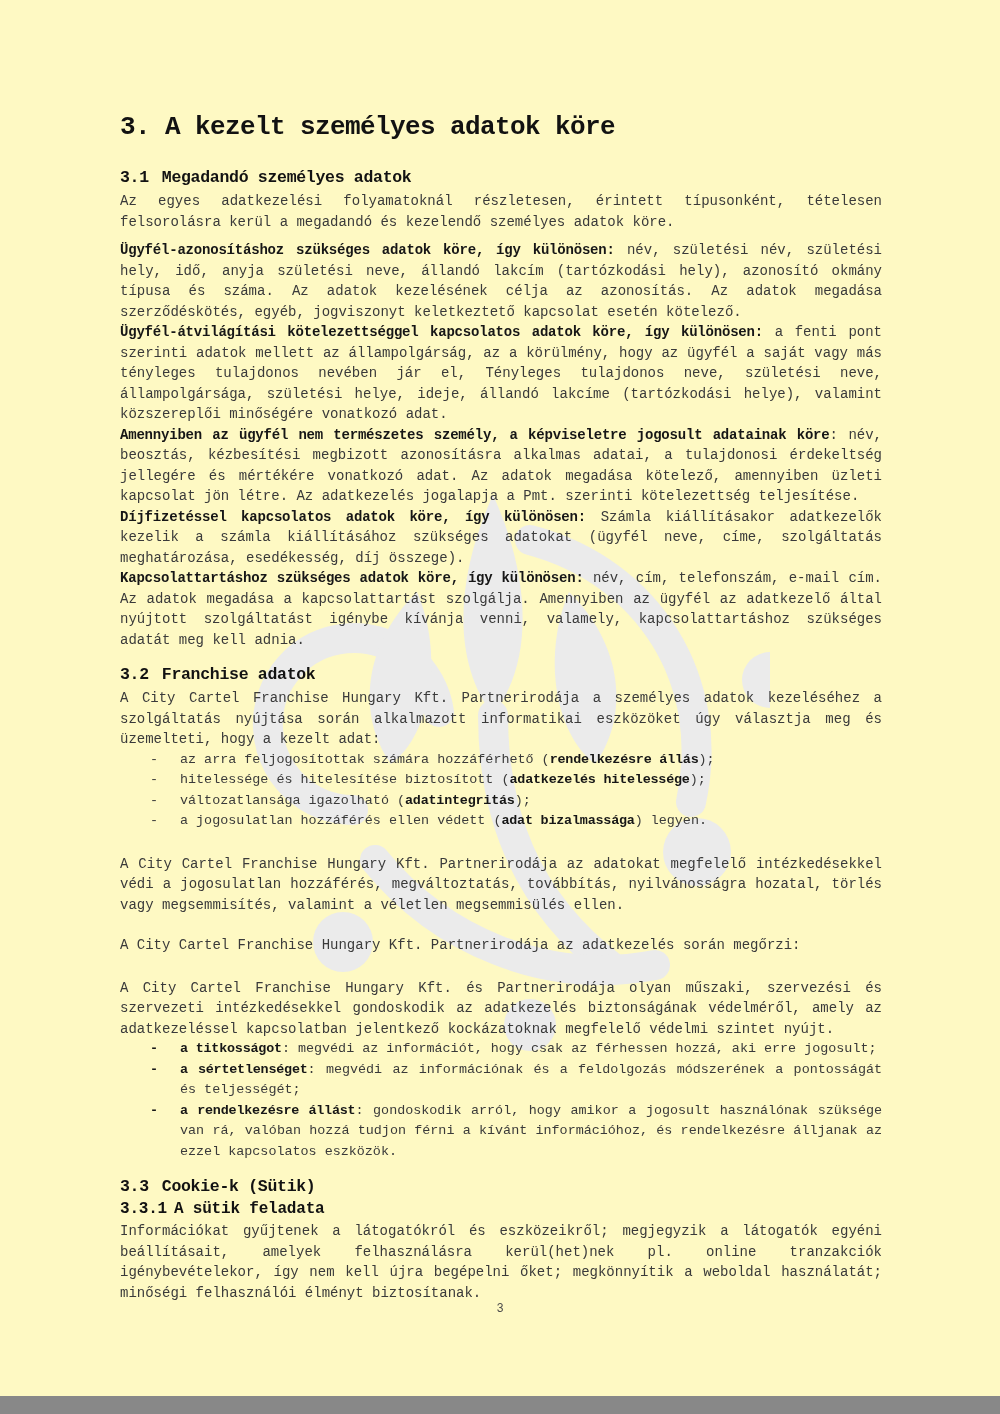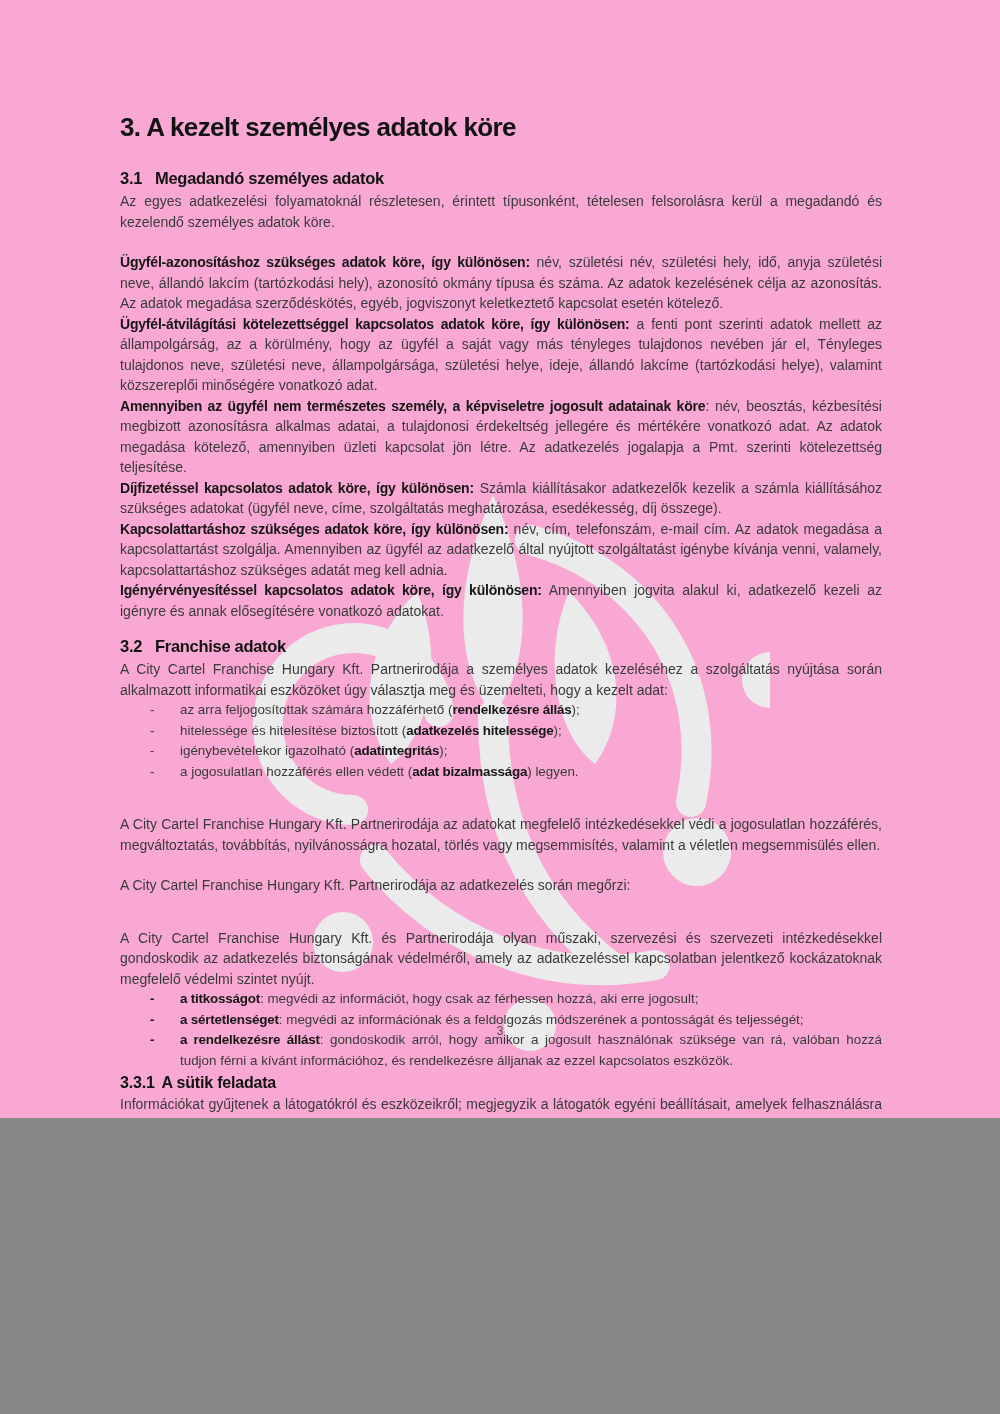--- a/index.html
+++ b/index.html
@@ -1,22 +1,22 @@
 <!DOCTYPE html>
 <html><head>
 <meta charset="utf-8">
 <style>
   html,body{margin:0;padding:0;background:#888;}
   .page{
     position:relative;
-    width:1000px;height:1118px;
+    width:1000px;height:1396px;
     margin:0 auto;
-    background:#f9a8d4;
+    background:#fef9c3;
     overflow:hidden;
-    font-family:Liberation Sans, sans-serif;
+    font-family:Liberation Mono, monospace;
   }
   .watermark{
     position:absolute;
     left:225px;top:380px;
     width:545px;height:690px;
     pointer-events:none;
   }
   .content{
     position:absolute;
     left:120px;top:112px;
@@ -45,23 +45,23 @@
   h3 .hnum{margin-right:7px;}
   .body{
     margin:0;
     font-size:14px;line-height:20.5px;
     text-align:justify;
     color:#3a3a3a;
   }
   .body strong, .bullet strong{
     font-weight:700;color:#161616;letter-spacing:-0.2px;
   }
-  .items{margin-top:20px;}
+  .items{margin-top:8px;}
   .sect{margin-top:15px;}
-  .gap-lg{margin-top:32px;}
+  .gap-lg{margin-top:22px;}
   .gap-md{margin-top:20px;}
   .bullets{margin:0;}
   .bullet{
     display:flex;
     padding-left:30px;
     font-size:13.4px;line-height:20.5px;color:#3a3a3a;
   }
   .bullet .dash{flex:0 0 30px;}
   .bullet .btxt{flex:1;text-align:justify;}
   .bullets.bold-dash .dash{font-weight:700;color:#161616;}
@@ -103,40 +103,39 @@
       <span class="hnum">3.1</span><span>Megadandó személyes adatok</span>
     </h2>
     <p class="body">Az egyes adatkezelési folyamatoknál részletesen, érintett típusonként, tételesen felsorolásra kerül a megadandó és kezelendő személyes adatok köre.</p>
 
     <div class="items">
       <p class="body"><strong>Ügyfél-azonosításhoz szükséges adatok köre, így különösen:</strong><span> név, születési név, születési hely, idő, anyja születési neve, állandó lakcím (tartózkodási hely), azonosító okmány típusa és száma. Az adatok kezelésének célja az azonosítás. Az adatok megadása szerződéskötés, egyéb, jogviszonyt keletkeztető kapcsolat esetén kötelező.</span></p>
       <p class="body"><strong>Ügyfél-átvilágítási kötelezettséggel kapcsolatos adatok köre, így különösen:</strong><span> a fenti pont szerinti adatok mellett az állampolgárság, az a körülmény, hogy az ügyfél a saját vagy más tényleges tulajdonos nevében jár el, Tényleges tulajdonos neve, születési neve, állampolgársága, születési helye, ideje, állandó lakcíme (tartózkodási helye), valamint közszereplői minőségére vonatkozó adat.</span></p>
       <p class="body"><strong>Amennyiben az ügyfél nem természetes személy, a képviseletre jogosult adatainak köre</strong><span>:  név, beosztás, kézbesítési megbizott azonosításra alkalmas adatai, a tulajdonosi érdekeltség jellegére és mértékére vonatkozó adat. Az adatok megadása kötelező, amennyiben üzleti kapcsolat jön létre. Az adatkezelés jogalapja a Pmt. szerinti kötelezettség teljesítése.</span></p>
       <p class="body"><strong>Díjfizetéssel kapcsolatos adatok köre, így különösen:</strong><span> Számla kiállításakor adatkezelők kezelik a számla kiállításához szükséges adatokat (ügyfél neve, címe, szolgáltatás meghatározása, esedékesség, díj összege).</span></p>
       <p class="body"><strong>Kapcsolattartáshoz szükséges adatok köre, így különösen:</strong><span> név, cím, telefonszám, e-mail cím. Az adatok megadása a kapcsolattartást szolgálja. Amennyiben az ügyfél az adatkezelő által nyújtott szolgáltatást igénybe kívánja venni, valamely, kapcsolattartáshoz szükséges adatát meg kell adnia.</span></p>
-      <p class="body"><strong>Igényérvényesítéssel kapcsolatos adatok köre, így különösen:</strong><span> Amennyiben jogvita alakul ki, adatkezelő kezeli az igényre és annak elősegítésére vonatkozó adatokat.</span></p>
     </div>
 
     <h2 class="sect">
       <span class="hnum">3.2</span><span>Franchise adatok</span>
     </h2>
     <p class="body">A City Cartel Franchise Hungary Kft. Partnerirodája a személyes adatok kezeléséhez a szolgáltatás nyújtása során alkalmazott informatikai eszközöket úgy választja meg és üzemelteti, hogy a kezelt adat:</p>
 
     <div class="bullets">
       <div class="bullet">
         <span class="dash">-</span>
         <div class="btxt"><span>az arra feljogosítottak számára hozzáférhető (</span><strong>rendelkezésre állás</strong><span>);</span></div>
       </div>
       <div class="bullet">
         <span class="dash">-</span>
         <div class="btxt"><span>hitelessége és hitelesítése biztosított (</span><strong>adatkezelés hitelessége</strong><span>);</span></div>
       </div>
       <div class="bullet">
         <span class="dash">-</span>
-        <div class="btxt"><span>igénybevételekor igazolható (</span><strong>adatintegritás</strong><span>);</span></div>
+        <div class="btxt"><span>változatlansága igazolható (</span><strong>adatintegritás</strong><span>);</span></div>
       </div>
       <div class="bullet">
         <span class="dash">-</span>
         <div class="btxt"><span>a jogosulatlan hozzáférés ellen védett (</span><strong>adat bizalmassága</strong><span>) legyen.</span></div>
       </div>
     </div>
 
     <p class="body gap-lg">A City Cartel Franchise Hungary Kft. Partnerirodája az adatokat megfelelő intézkedésekkel védi a jogosulatlan hozzáférés, megváltoztatás, továbbítás, nyilvánosságra hozatal, törlés vagy megsemmisítés, valamint a véletlen megsemmisülés ellen.</p>
     <p class="body gap-md">A City Cartel Franchise Hungary Kft. Partnerirodája az adatkezelés során megőrzi:</p>
     <p class="body gap-lg">A City Cartel Franchise Hungary Kft. és Partnerirodája olyan műszaki, szervezési és szervezeti intézkedésekkel gondoskodik az adatkezelés biztonságának védelméről, amely az adatkezeléssel kapcsolatban jelentkező kockázatoknak megfelelő védelmi szintet nyújt.</p>
@@ -149,20 +148,23 @@
       <div class="bullet">
         <span class="dash">-</span>
         <div class="btxt"><strong>a sértetlenséget</strong><span>: megvédi az információnak és a feldolgozás módszerének a pontosságát és teljességét;</span></div>
       </div>
       <div class="bullet">
         <span class="dash">-</span>
         <div class="btxt"><strong>a rendelkezésre állást</strong><span>: gondoskodik arról, hogy amikor a jogosult használónak szüksége van rá, valóban hozzá tudjon férni a kívánt információhoz, és rendelkezésre álljanak az ezzel kapcsolatos eszközök.</span></div>
       </div>
     </div>
 
+    <h2 class="sect">
+      <span class="hnum">3.3</span><span>Cookie-k (Sütik)</span>
+    </h2>
     <h3>
       <span class="hnum">3.3.1</span><span>A sütik feladata</span>
     </h3>
     <p class="body">Információkat gyűjtenek a látogatókról és eszközeikről; megjegyzik a látogatók egyéni beállításait, amelyek felhasználásra kerül(het)nek pl. online tranzakciók igénybevételekor, így nem kell újra begépelni őket; megkönnyítik a weboldal használatát; minőségi felhasználói élményt biztosítanak.</p>
 
   </div>
 
   <div class="footer">3</div>
 </div>
 

